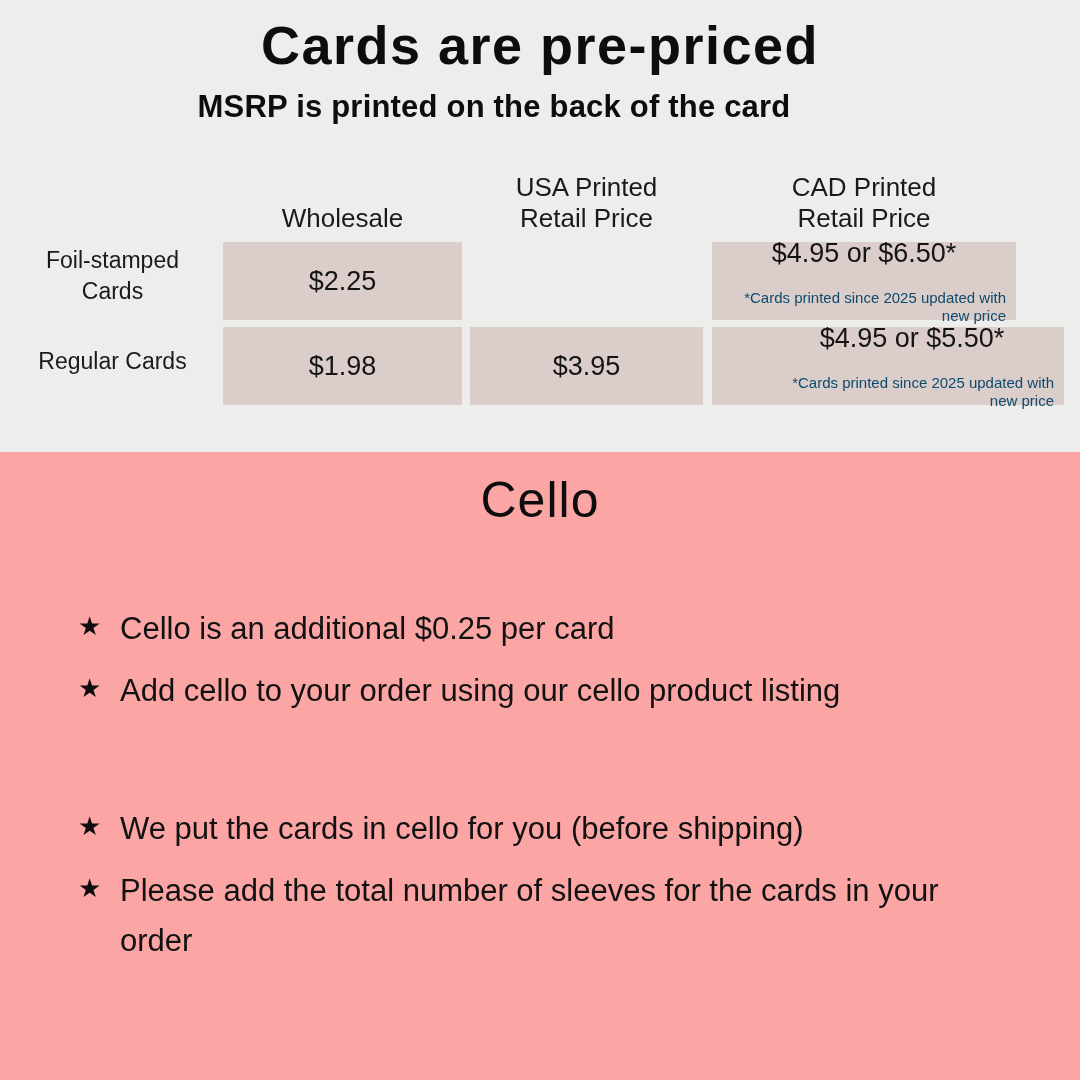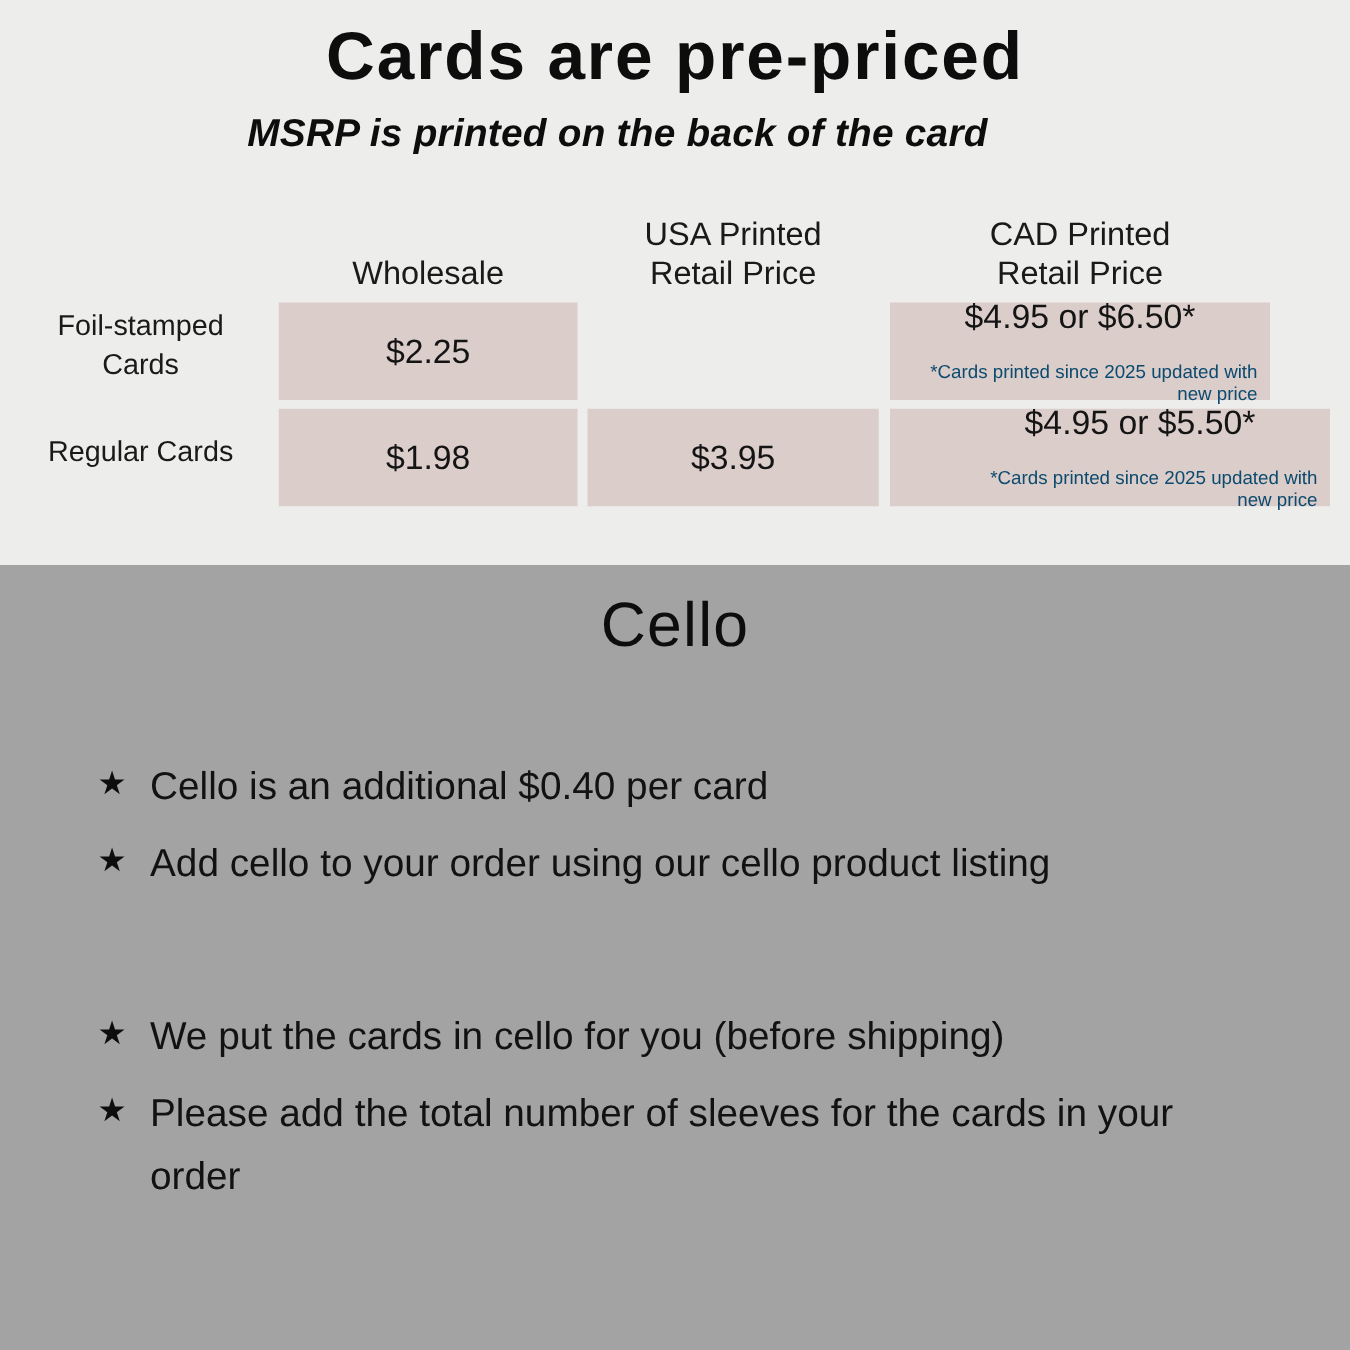--- a/index.html
+++ b/index.html
@@ -46,21 +46,20 @@
     position: absolute;
     left: 0;
     top: 89px;
     width: 988px;
     text-align: center;
     font-size: 31px;
     font-weight: 700;
     letter-spacing: 0.2px;
     color: #0d0d0d;
     white-space: nowrap;
-    font-style: italic;
   }
 
   
   .price-grid {
     position: absolute;
     left: 0;
     top: 168px;
     width: 1080px;
     height: 240px;
   }
@@ -119,21 +118,21 @@
   .cell.r2c2 { left: 470px; top: 159px; width: 233px; height: 78px; }
   .cell.r2c3 { left: 712px; top: 159px; width: 304px; height: 78px; padding-left: 48px; }
 
   
   .bottom-section {
     position: absolute;
     left: 0;
     top: 452px;
     width: 1080px;
     height: 628px;
-    background: #a3a3a3;
+    background: #fca5a5;
   }
   .cello-title {
     position: absolute;
     left: 0;
     top: 19px;
     width: 1080px;
     text-align: center;
     font-size: 50px;
     letter-spacing: 1px;
     color: #0d0d0d;
@@ -233,21 +232,21 @@
   </div>
 
   <div class="bottom-section">
 
     <div class="cello-title">Cello</div>
 
     <div class="bullets">
 
       <div class="bullet">
         <span class="star">★</span>
-        <span class="btext">Cello is an additional $0.40 per card</span>
+        <span class="btext">Cello is an additional $0.25 per card</span>
       </div>
 
       <div class="bullet">
         <span class="star">★</span>
         <span class="btext">Add cello to your order using our cello product listing</span>
       </div>
 
       <div style="height:76px"></div>
 
       <div class="bullet">

